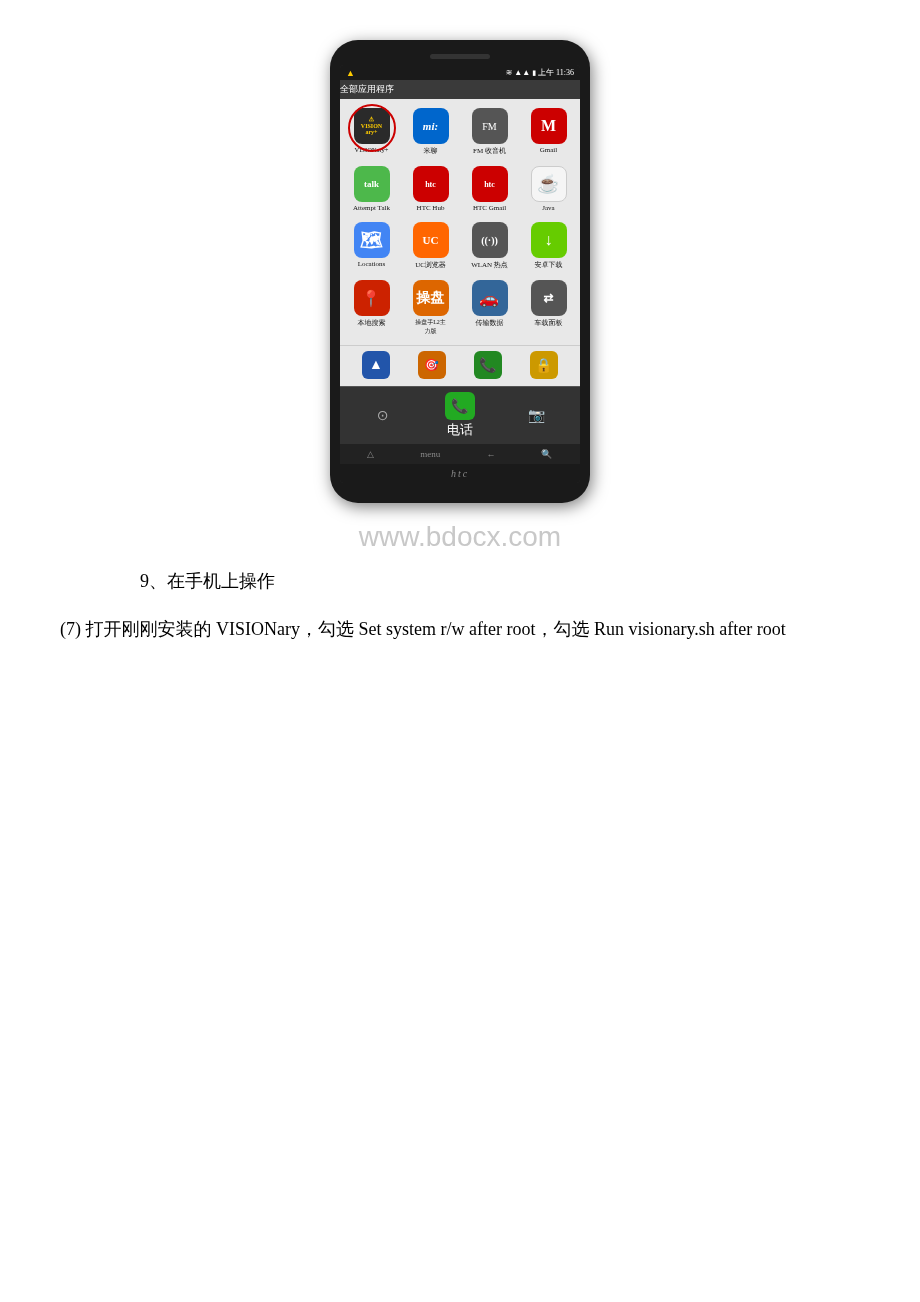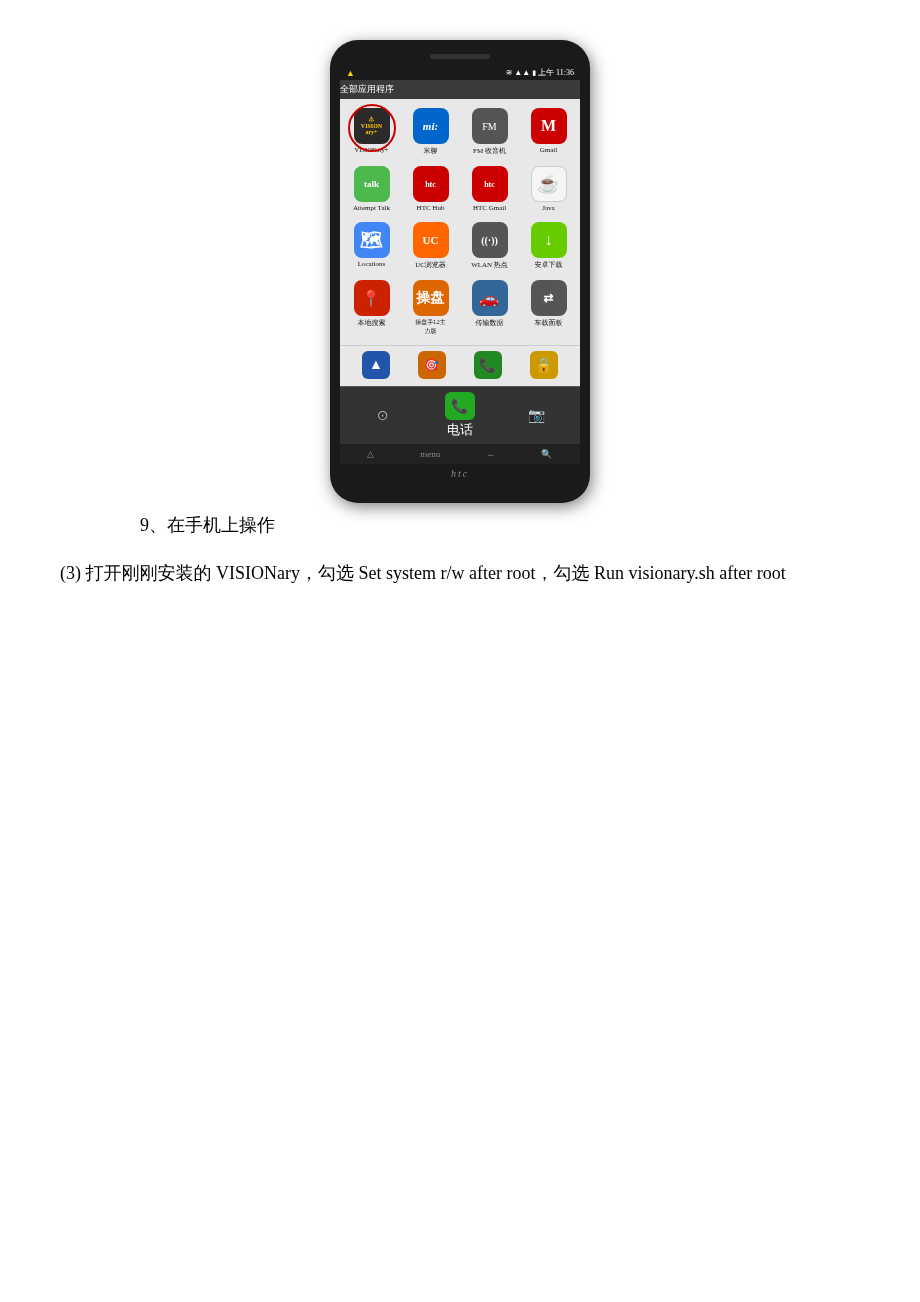--- a/index.html
+++ b/index.html
@@ -432,18 +432,19 @@
           <span class="hw-btn">🔍</span>
         </div>
 
         <div class="htc-logo">htc</div>
 
       </div>
 
     </div>
   </div>
 
+  <div class="watermark">www.bdocx.com</div>
 
   <div class="section-title">9、在手机上操作</div>
 
-  <div class="instruction-block">(3) 打开刚刚安装的 VISIONary，勾选 Set system r/w after root，勾选 Run visionary.sh after root</div>
+  <div class="instruction-block">(7) 打开刚刚安装的 VISIONary，勾选 Set system r/w after root，勾选 Run visionary.sh after root</div>
 
 </div>
 
 </body></html>

